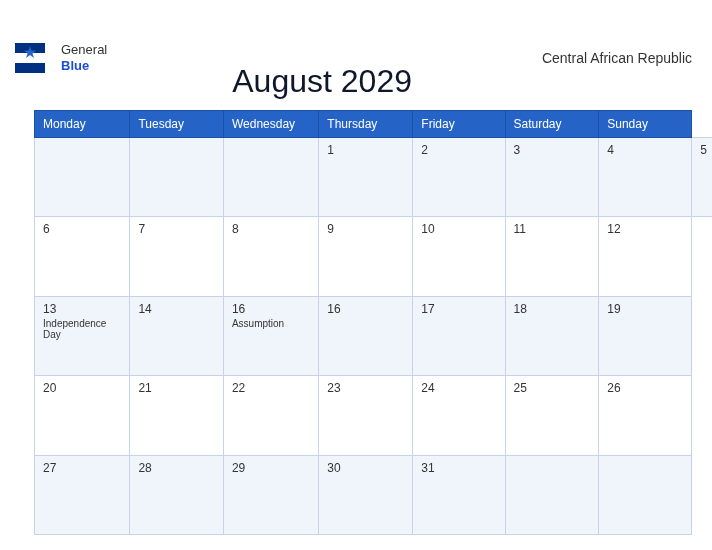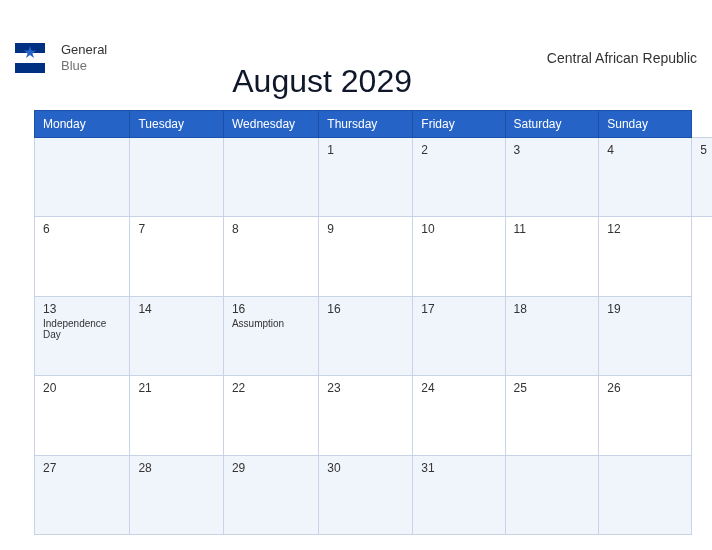--- a/index.html
+++ b/index.html
@@ -26,40 +26,40 @@
       gap: 16px;
     }
 
     .logo-text {
       font-size: 13px;
       color: #333;
       line-height: 1.2;
     }
 
     .logo-text .general { display: block; }
-    .logo-text .blue { display: block; color: #737373; font-weight: normal; }
+    .logo-text .blue { display: block; color: #1d4ed8; font-weight: bold; }
 
     .logo-flag {
       width: 30px;
       height: 30px;
     }
 
     .calendar-title {
       font-size: 32px;
       font-weight: normal;
       color: #0f172a;
       text-align: center;
       flex: 1;
       margin-top: 48px;
     }
 
     .country-name {
       font-size: 14px;
       color: #333;
-      text-align: right;
+      text-align: center;
       min-width: 160px;
     }
 
     .calendar-table {
       width: 100%;
       border-collapse: collapse;
       flex: 1;
       margin-left: 19px;
     }
 

